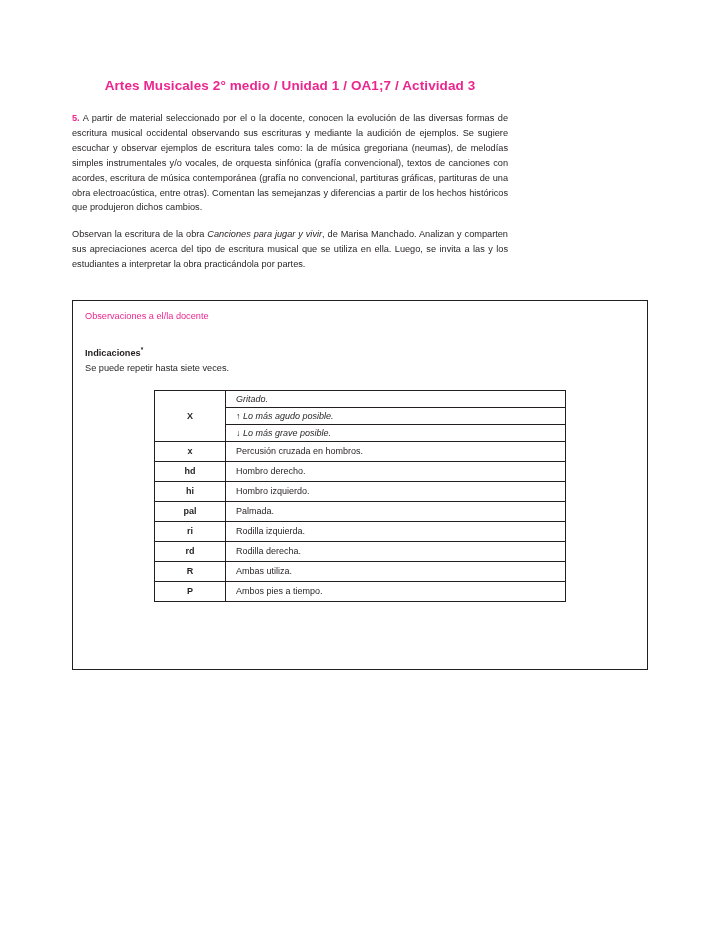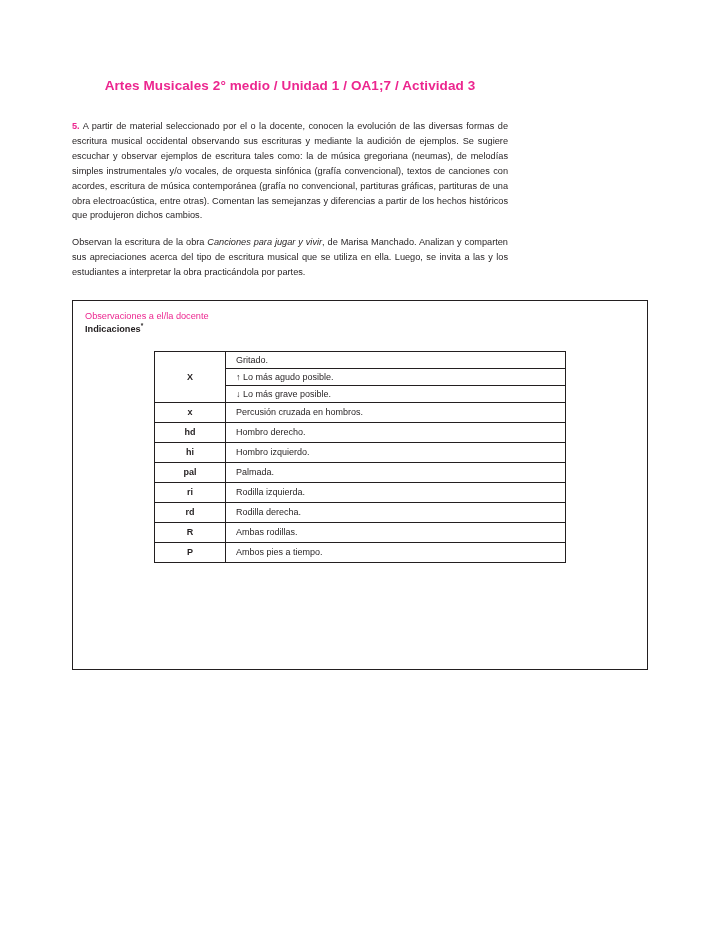--- a/index.html
+++ b/index.html
@@ -23,21 +23,21 @@
   .doc-title {
     margin: 0;
     padding-top: 78px;
     text-align: center;
     font-size: 13.5px;
     font-weight: bold;
     color: #ec268f;
     letter-spacing: 0.1px;
   }
   .body-block {
-    margin-top: 26px;
+    margin-top: 18px;
   }
   p.para {
     margin: 0 0 12px 0;
     font-size: 9.2px;
     line-height: 1.62;
     text-align: justify;
     color: #231f20;
   }
   .num-marker {
     color: #ec268f;
@@ -52,21 +52,21 @@
     top: 300px;
     width: 576px;
     height: 370px;
     border: 1px solid #231f20;
     box-sizing: border-box;
     padding: 10px 12px 0 12px;
   }
   .obs-title {
     font-size: 9.2px;
     color: #ec268f;
-    margin: 0 0 0 0;
+    margin: 0 0 24px 0;
     font-weight: normal;
   }
   .obs-line {
     font-size: 9.2px;
     line-height: 1.62;
     margin: 0;
     color: #231f20;
   }
   .obs-line.bold {
     font-weight: bold;
@@ -92,20 +92,21 @@
   table.legend td.sym {
     width: 58px;
     text-align: center;
     font-weight: bold;
   }
   table.legend td.desc {
     padding-left: 10px;
   }
   table.legend td.multi {
     padding: 0;
+    font-style: italic;
   }
   .multi-line {
     border-bottom: 1px solid #231f20;
     padding: 3px 6px 3px 10px;
     font-size: 9px;
   }
   .multi-line:last-child {
     border-bottom: none;
   }
   .footnote {
@@ -126,20 +127,21 @@
 
   <div class="body-block">
     <p class="para"><span class="num-marker">5.</span><span> A partir de material seleccionado por el o la docente, conocen la evolución de las diversas formas de escritura musical occidental observando sus escrituras y mediante la audición de ejemplos. Se sugiere escuchar y observar ejemplos de escritura tales como: la de música gregoriana (neumas), de melodías simples instrumentales y/o vocales, de orquesta sinfónica (grafía convencional), textos de canciones con acordes, escritura de música contemporánea (grafía no convencional, partituras gráficas, partituras de una obra electroacústica, entre otras). Comentan las semejanzas y diferencias a partir de los hechos históricos que produjeron dichos cambios.</span></p>
 
     <p class="para"><span>Observan la escritura de la obra </span><span class="italic">Canciones para jugar y vivir</span><span>, de Marisa Manchado. Analizan y comparten sus apreciaciones acerca del tipo de escritura musical que se utiliza en ella. Luego, se invita a las y los estudiantes a interpretar la obra practicándola por partes.</span></p>
   </div>
 
   <div class="obs-box">
     <p class="obs-title">Observaciones a el/la docente</p>
     <p class="obs-line bold"><span>Indicaciones</span><span class="sup">*</span></p>
+    <p class="obs-line">Se puede repetir hasta siete veces.</p>
 
     <table class="legend">
       <tbody>
         <tr>
           <td class="sym">X</td>
           <td class="multi">
             <div class="multi-line">Gritado.</div>
             <div class="multi-line">↑ Lo más agudo posible.</div>
             <div class="multi-line">↓ Lo más grave posible.</div>
           </td>
@@ -163,21 +165,21 @@
         <tr>
           <td class="sym">ri</td>
           <td class="desc">Rodilla izquierda.</td>
         </tr>
         <tr>
           <td class="sym">rd</td>
           <td class="desc">Rodilla derecha.</td>
         </tr>
         <tr>
           <td class="sym">R</td>
-          <td class="desc">Ambas rodillas.</td>
+          <td class="desc">Ambas utiliza.</td>
         </tr>
         <tr>
           <td class="sym">P</td>
           <td class="desc">Ambos pies a tiempo.</td>
         </tr>
       </tbody>
     </table>
 
   </div>
 

